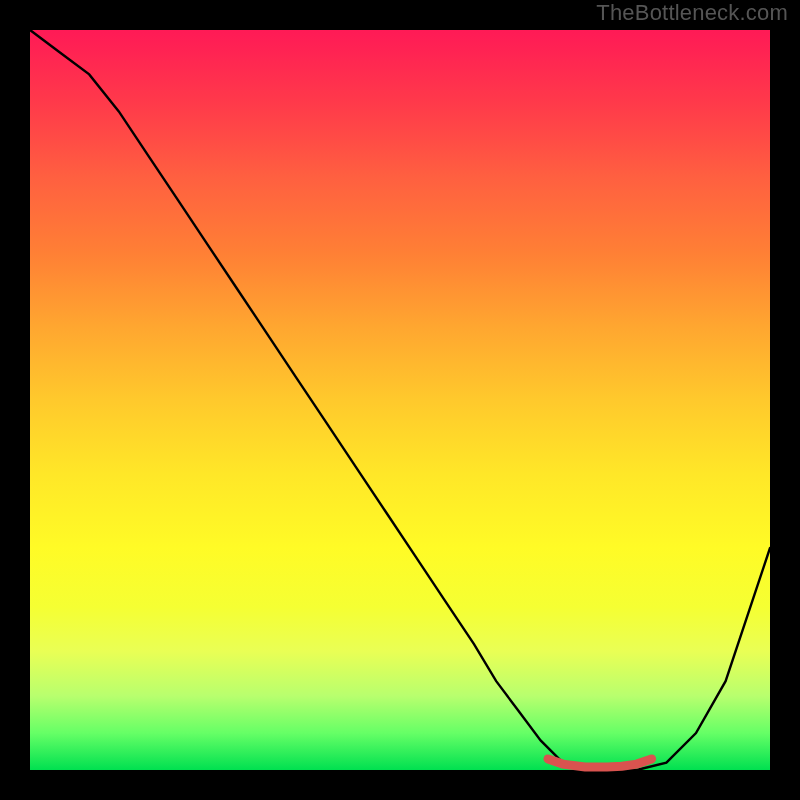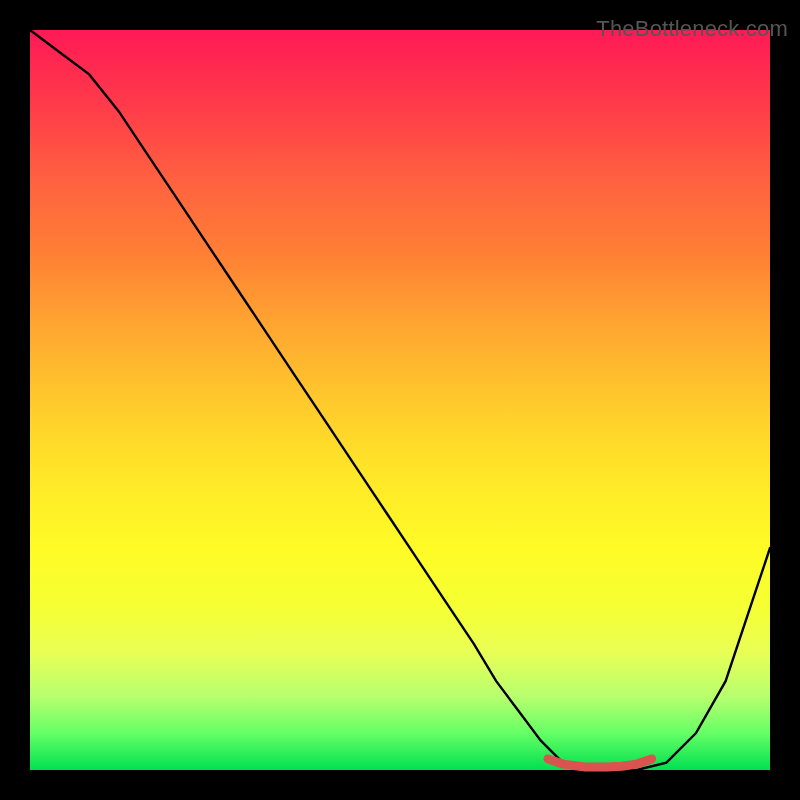--- a/index.html
+++ b/index.html
@@ -34,21 +34,21 @@
       #ffe728 60%,
       #fffb26 70%,
       #f5ff33 78%,
       #e9ff55 84%,
       #b8ff6e 90%,
       #66ff66 95%,
       #00e050 100%);
   }
   .watermark {
     position: absolute;
-    top: 16px;
+    top: 0;
     right: 12px;
     font-family: Arial, Helvetica, sans-serif;
     font-size: 22px;
     color: #555;
     font-weight: 500;
     letter-spacing: 0.2px;
   }
   svg.curve {
     position: absolute;
     top: 0;

